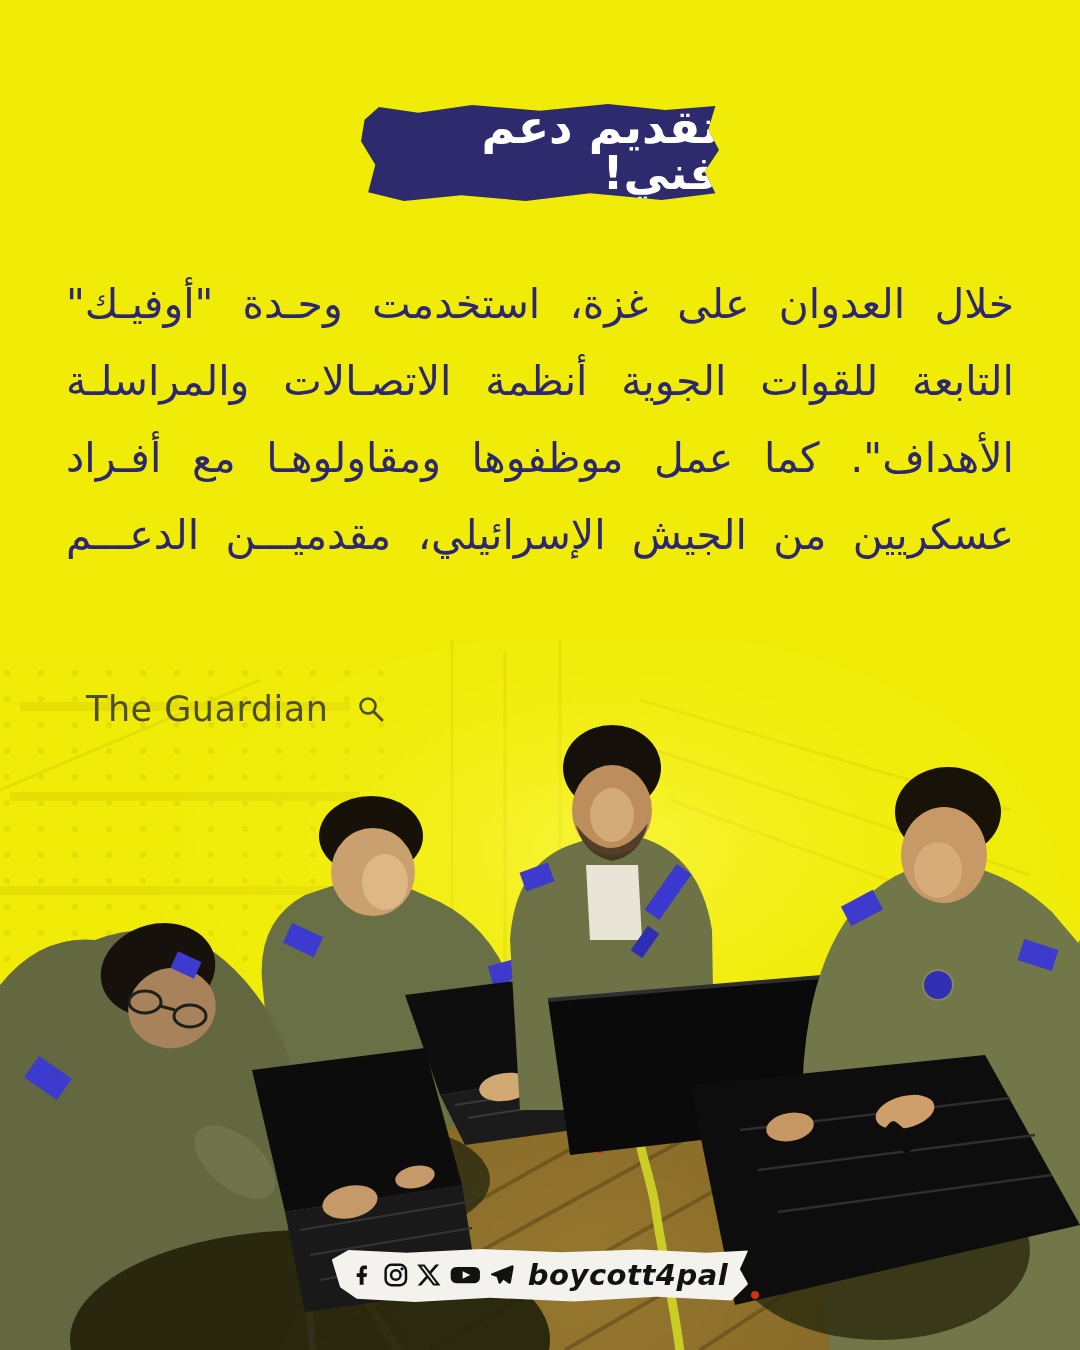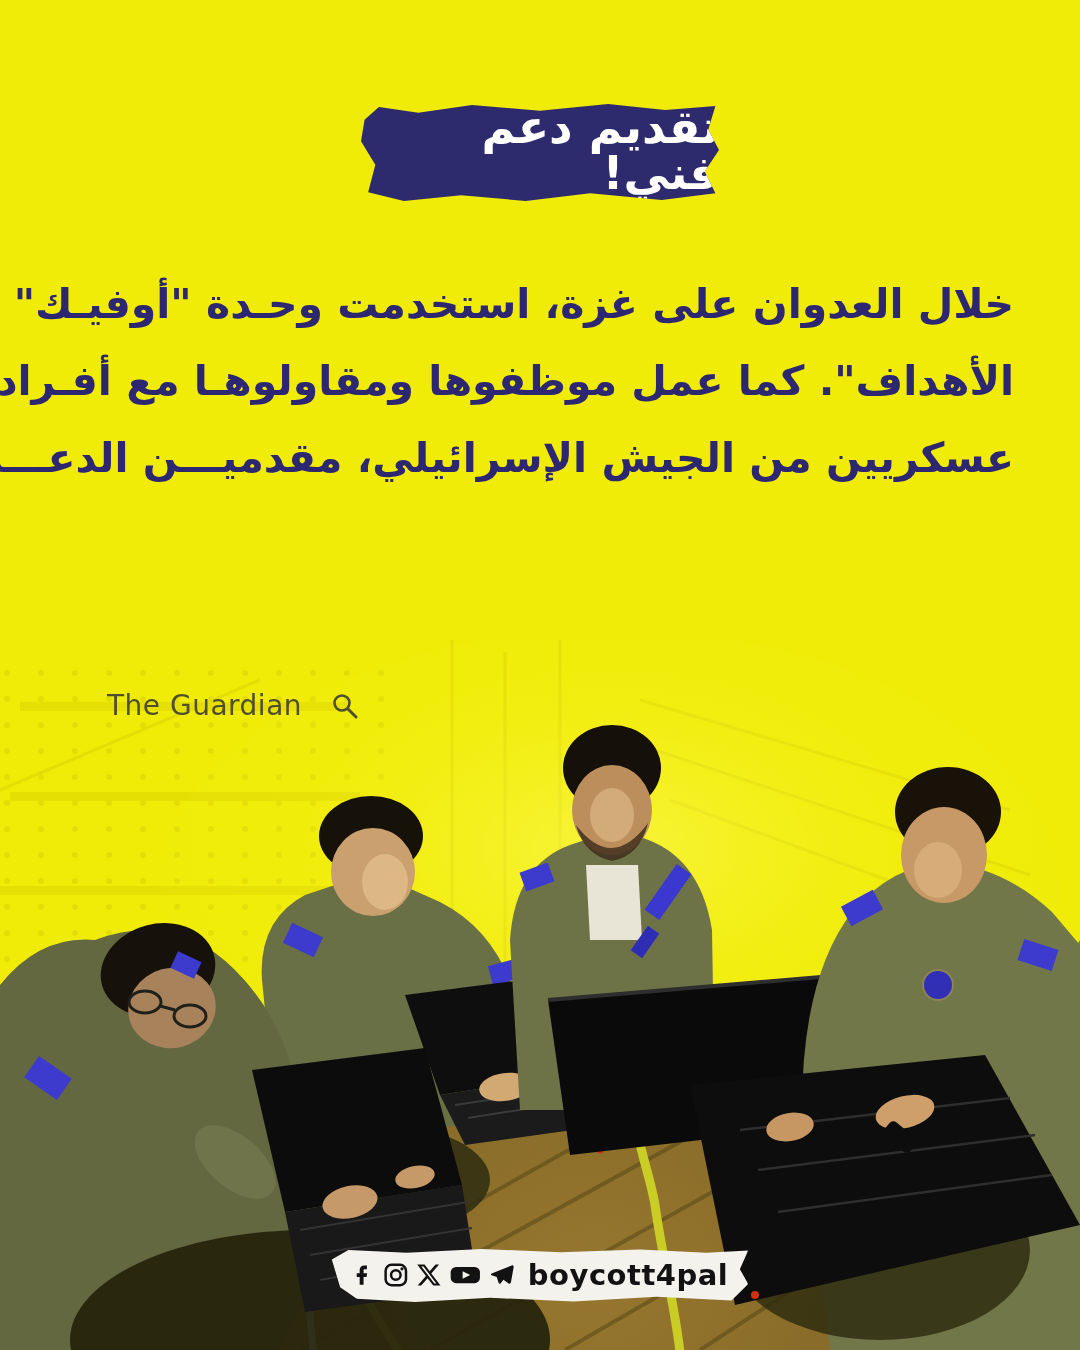--- a/index.html
+++ b/index.html
@@ -24,72 +24,73 @@
     direction:rtl;
     color:var(--badge-text,#fff);
     font-size:46px;font-weight:bold;line-height:1;
     padding-bottom:6px;
   }
   
   .paragraph{
     position:absolute;top:266px;left:66px;right:66px;
     direction:rtl;
     color:var(--body-text,#2c2770);
-    font-weight:bold;font-size:41px;
+    font-weight:normal;font-size:41px;
     z-index:2;
   }
   .paragraph .line{
     height:77px;line-height:77px;
     text-align:justify;text-align-last:justify;
     white-space:nowrap;
   }
   .paragraph .line.last{
     text-align:center;text-align-last:center;
   }
   
   .source{
     position:absolute;top:689px;left:86px;
     display:flex;align-items:center;gap:28px;
     color:var(--source-text,#4f4f2e);
-    font-size:28px;letter-spacing:.5px;
+    font-size:35px;letter-spacing:.5px;
     z-index:3;
-    margin-left:21px;
   }
   
   .photo{
     position:absolute;left:0;top:640px;width:1080px;height:710px;
     z-index:1;display:block;
   }
   
   .footer-badge{
     position:absolute;top:1249px;left:50%;transform:translateX(-50%);
     background:var(--footer-bg,#f3f2ec);
     display:flex;align-items:center;gap:7px;
     padding:9px 20px 10px 18px;
     clip-path:polygon(0% 20%,4% 2%,18% 7%,36% 0%,55% 6%,74% 1%,90% 7%,100% 3%,98% 38%,100% 66%,96% 97%,78% 90%,58% 99%,38% 92%,20% 100%,6% 94%,2% 72%);
     z-index:5;
+    font-style:italic;
   }
   .footer-badge .handle{
     color:var(--footer-text,#121212);
     font-size:29px;font-weight:bold;letter-spacing:.5px;
     margin-left:6px;
   }
   .footer-badge svg{display:block;}
 </style>
 </head>
 <body>
 
 <div class="canvas">
 
   <div class="title-badge">
     <span>تقديم دعم فني!</span>
   </div>
 
   <div class="paragraph">
     <div class="line">خلال العدوان على غزة، استخدمت وحـدة "أوفيـك"</div>
+    <div class="line">التابعة للقوات الجوية أنظمة الاتصـالات والمراسلـة</div>
     <div class="line">الأهداف". كما عمل موظفوها ومقاولوهـا مع أفـراد</div>
     <div class="line">عسكريين من الجيش الإسرائيلي، مقدميـــن الدعـــم</div>
   </div>
 
   <div class="source">
     <span>The Guardian</span>
     <svg width="30" height="30" viewBox="0 0 30 30">
       <circle cx="12" cy="12" r="7.5" fill="none" stroke="#4f4f2e" stroke-width="2.6"></circle>
       <line x1="18" y1="18" x2="26" y2="26" stroke="#4f4f2e" stroke-width="3" stroke-linecap="round"></line>
     </svg>

